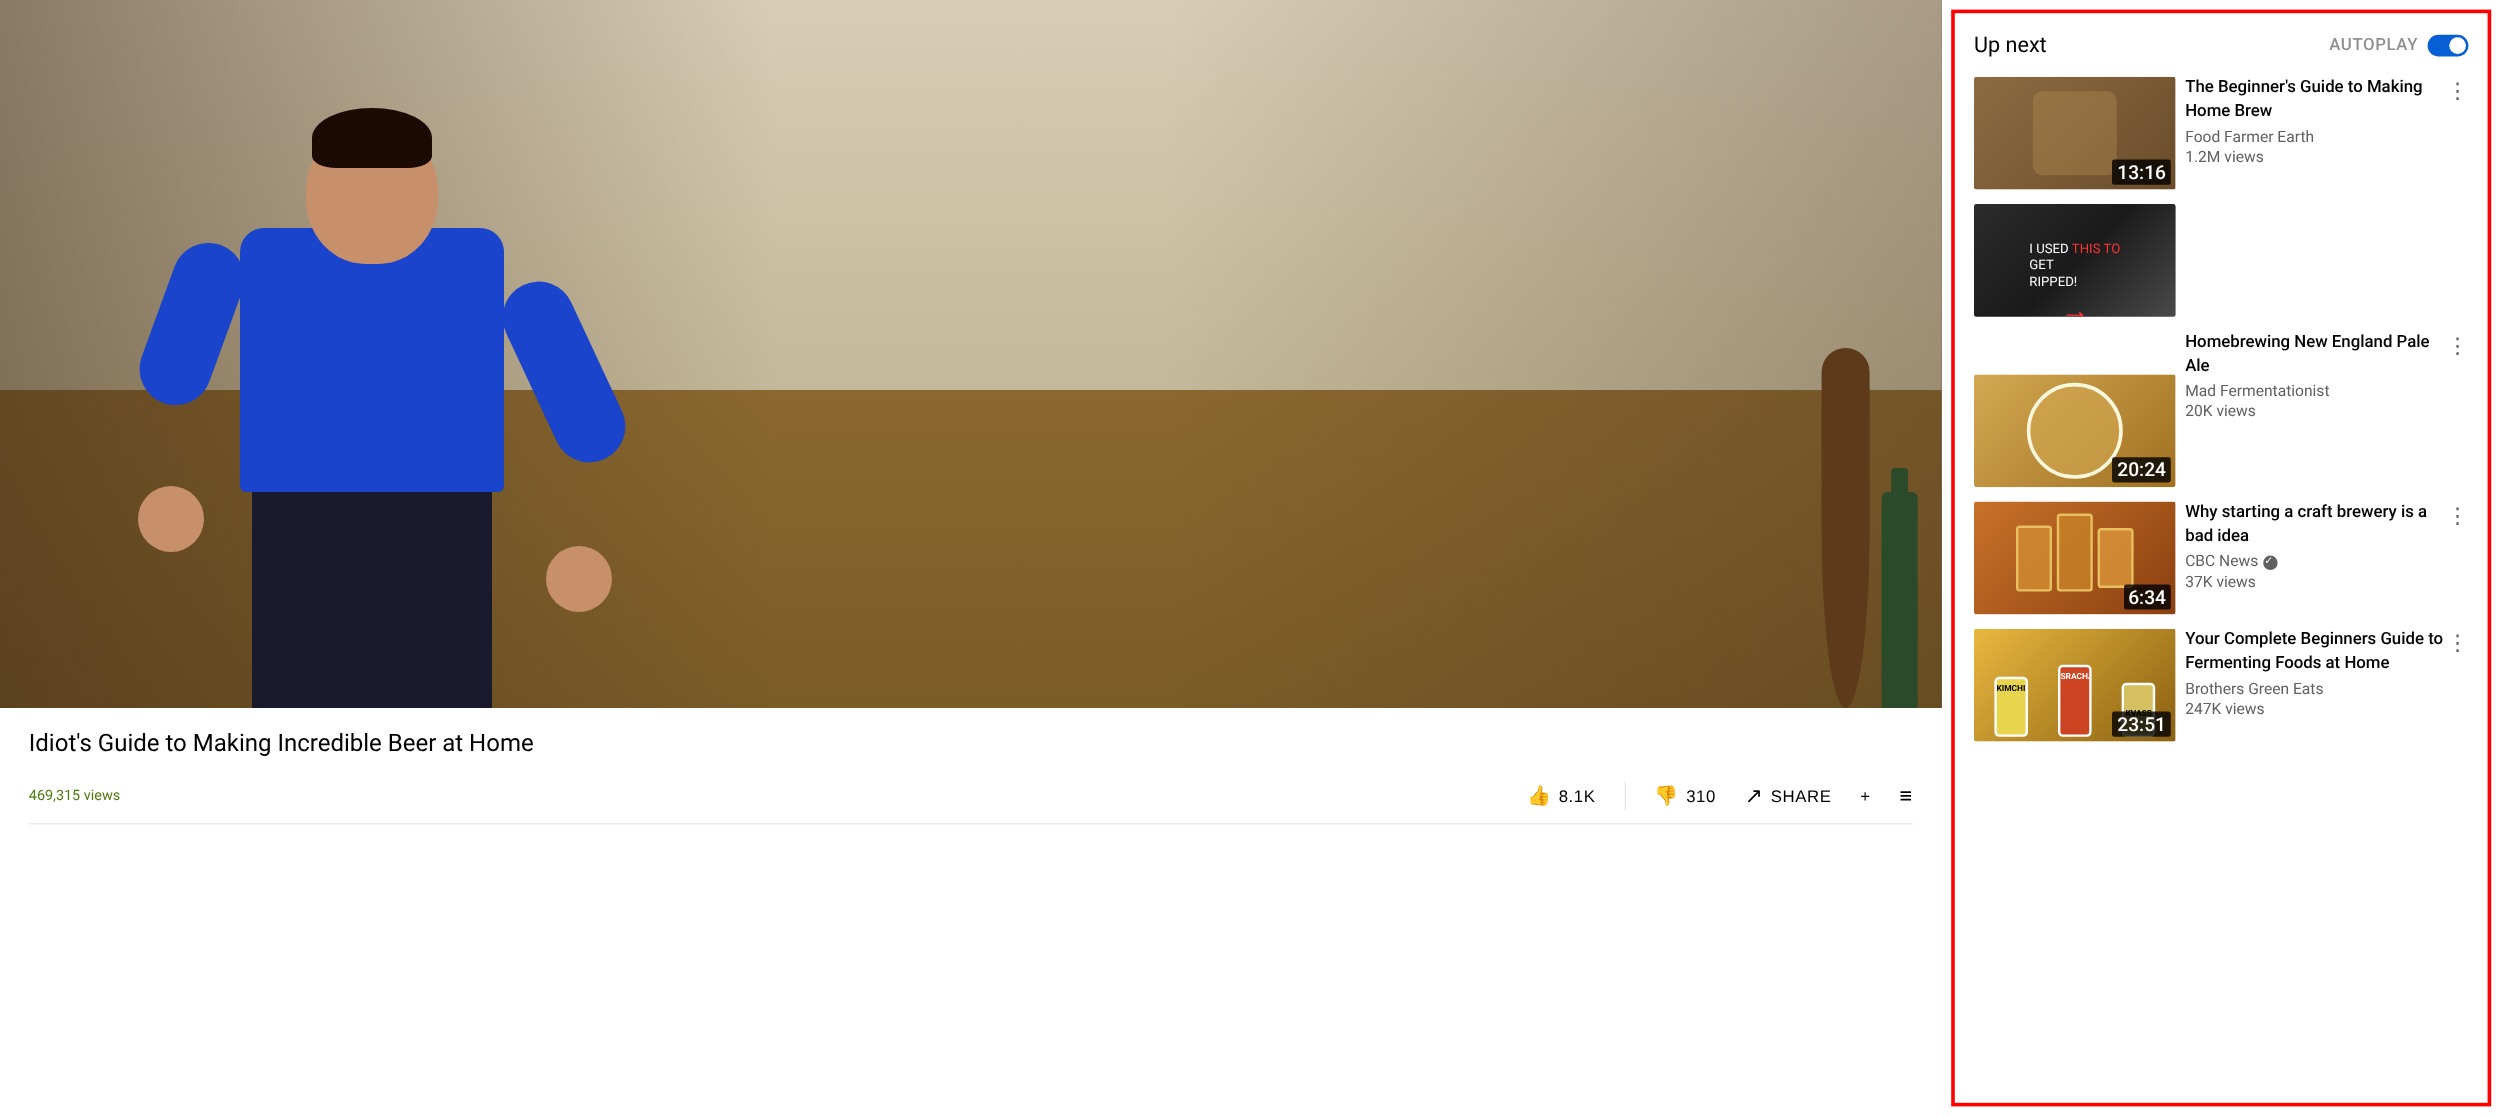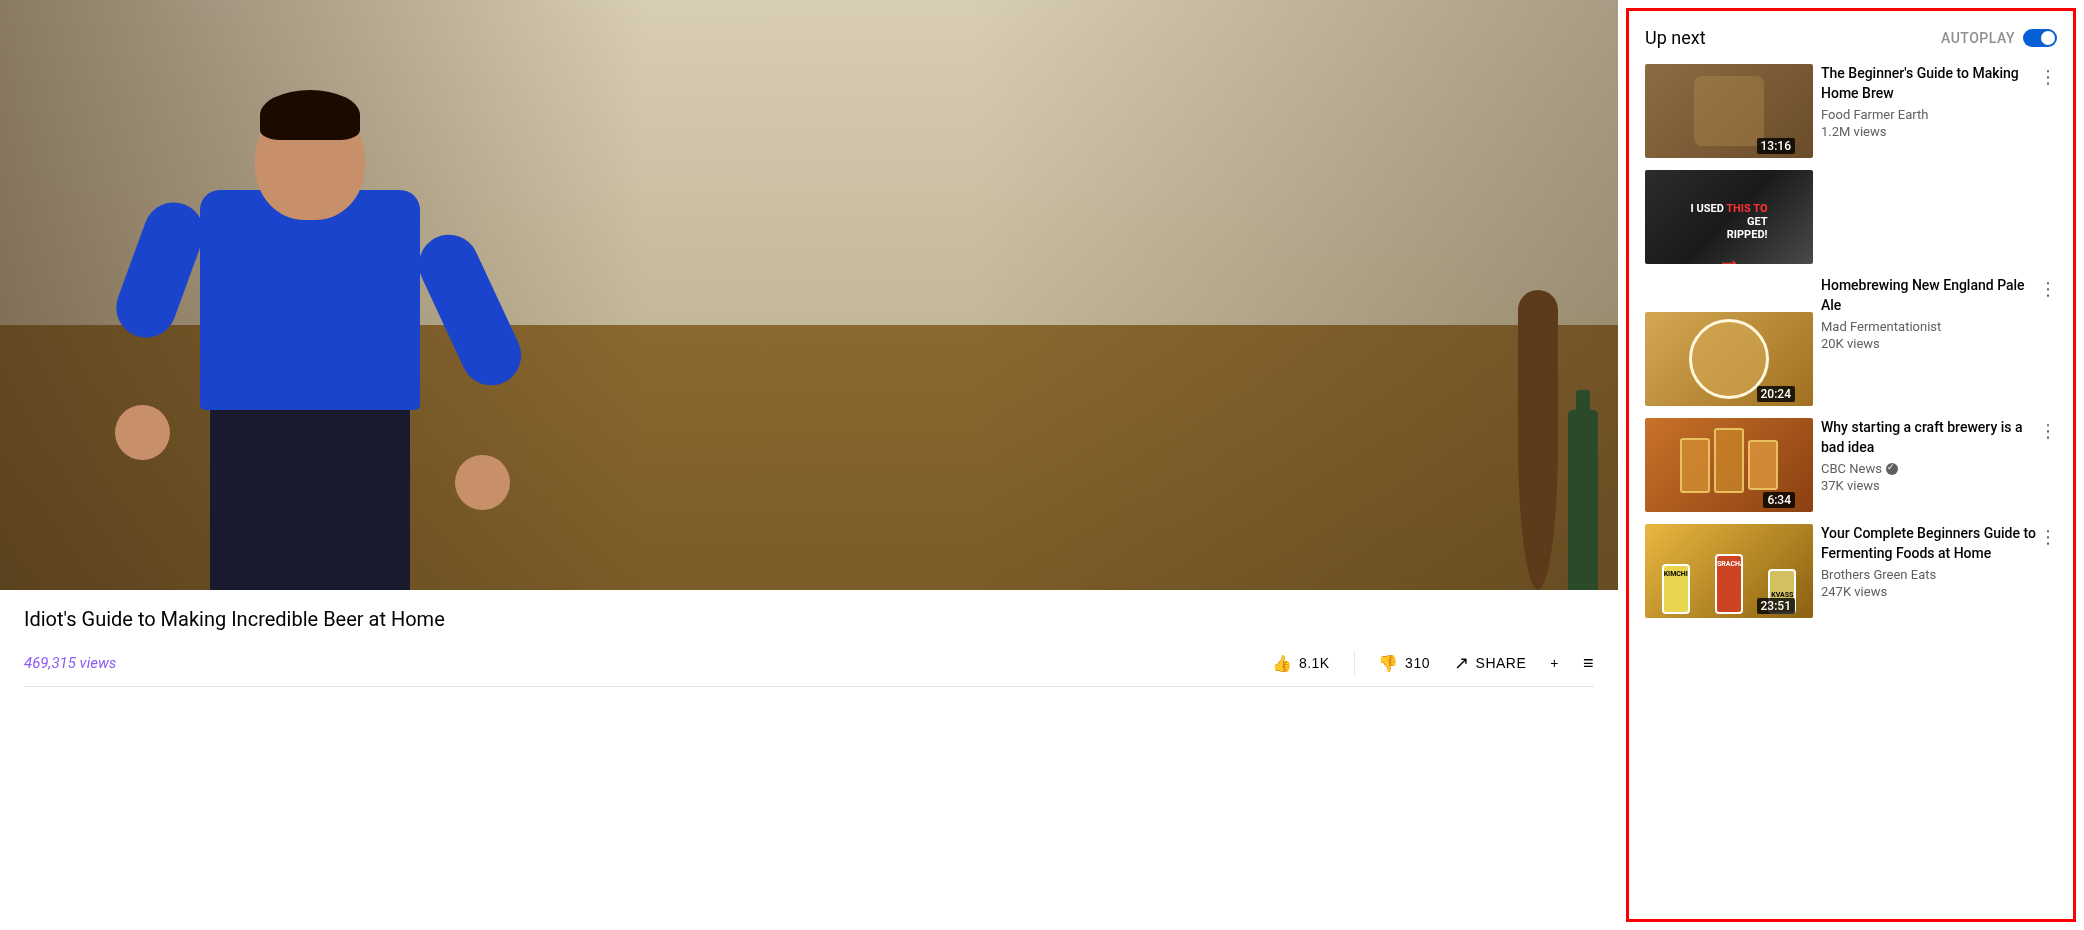--- a/index.html
+++ b/index.html
@@ -64,23 +64,22 @@
       line-height: 1.3;
     }
     .video-stats-bar {
       display: flex;
       align-items: center;
       justify-content: space-between;
       padding: 8px 0;
       border-bottom: 1px solid #e5e5e5;
     }
     .video-views {
-      font-size: 15px;
-      color: #8b5cf6;
-      font-style: italic;
+      font-size: 12px;
+      color: #4d7c0f;
     }
     .video-actions {
       display: flex;
       align-items: center;
       gap: 24px;
     }
     .action-btn {
       display: flex;
       align-items: center;
       gap: 6px;
@@ -161,24 +160,24 @@
       width: 168px;
       min-width: 168px;
       height: 94px;
       position: relative;
       overflow: hidden;
       border-radius: 2px;
     }
     .card-duration {
       position: absolute;
       bottom: 4px;
-      right: 18px;
+      right: 4px;
       background: rgba(0,0,0,0.8);
       color: #fff;
-      font-size: 12px;
+      font-size: 16px;
       font-weight: 500;
       padding: 1px 4px;
       border-radius: 2px;
     }
     .card-info {
       flex: 1;
       padding-right: 20px;
     }
     .card-title {
       font-size: 14px;
@@ -250,23 +249,23 @@
       width: 100%;
       height: 100%;
       display: flex;
       flex-direction: column;
       align-items: center;
       justify-content: center;
       padding: 8px;
     }
     .thumb-2-text {
       font-size: 11px;
-      font-weight: 700;
+      font-weight: 400;
       color: #fff;
-      text-align: right;
+      text-align: left;
       line-height: 1.2;
       margin-top: 41px;
     }
     .thumb-2-text .red { color: #ff3333; }
     .thumb-2-arrow {
       font-size: 24px;
       color: #ff3333;
       margin-top: 4px;
     }
     

